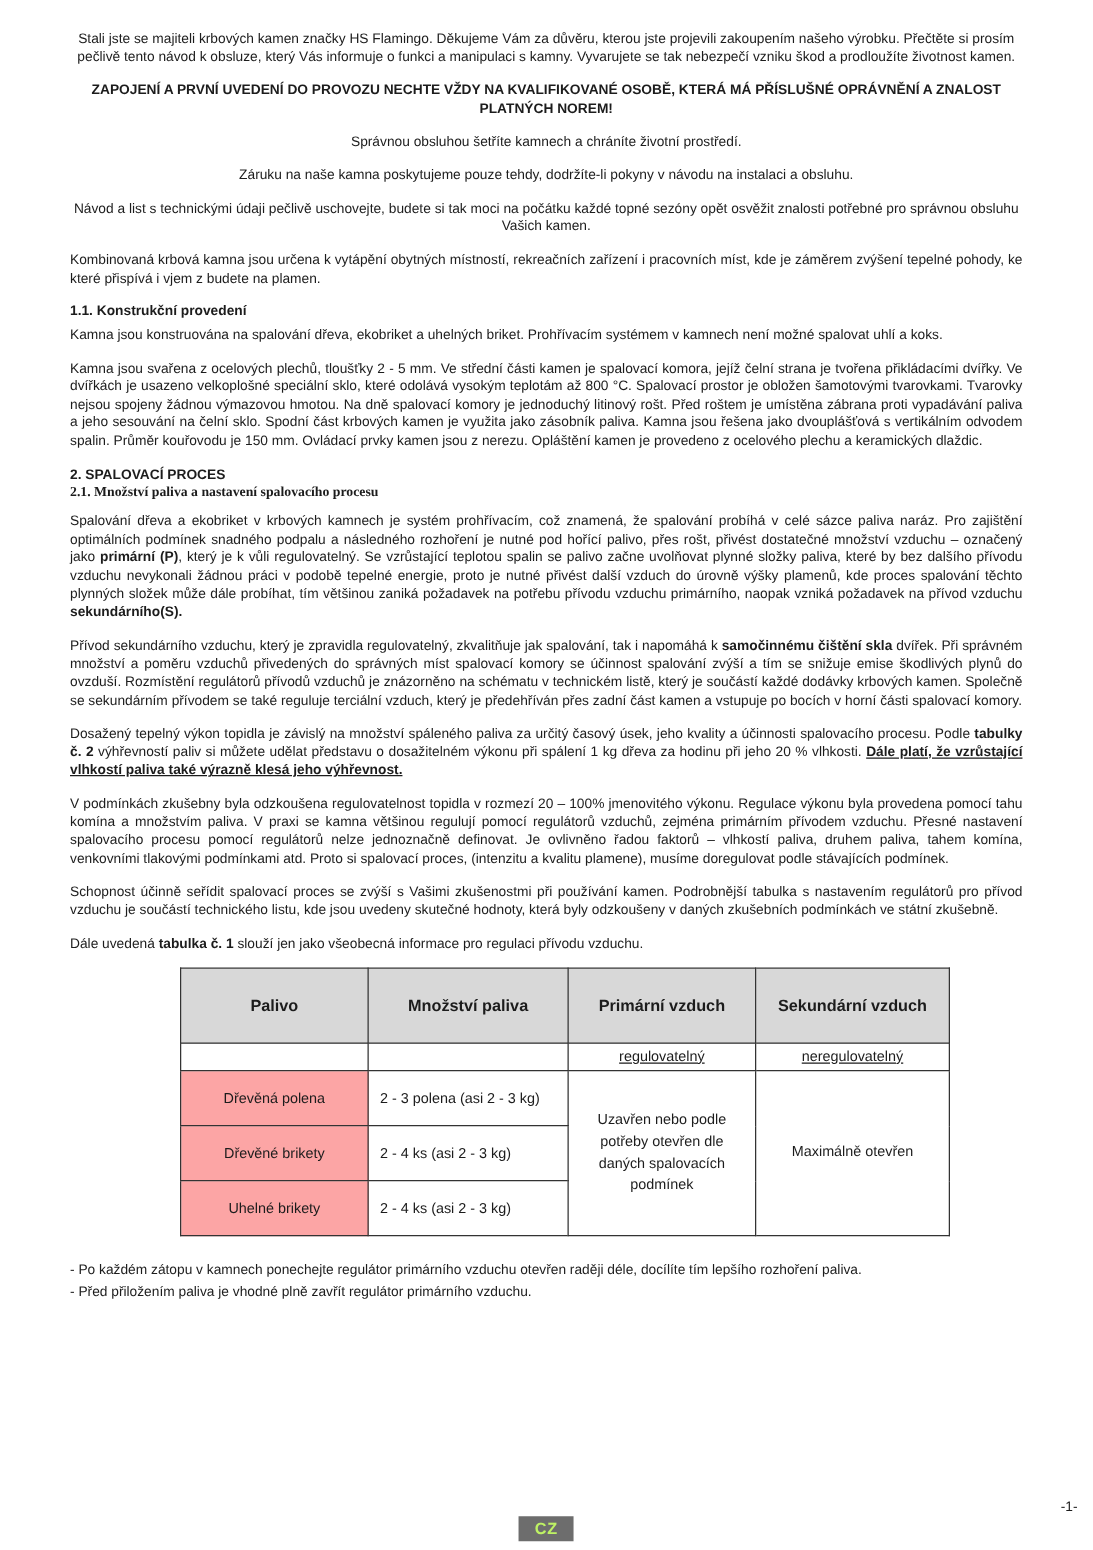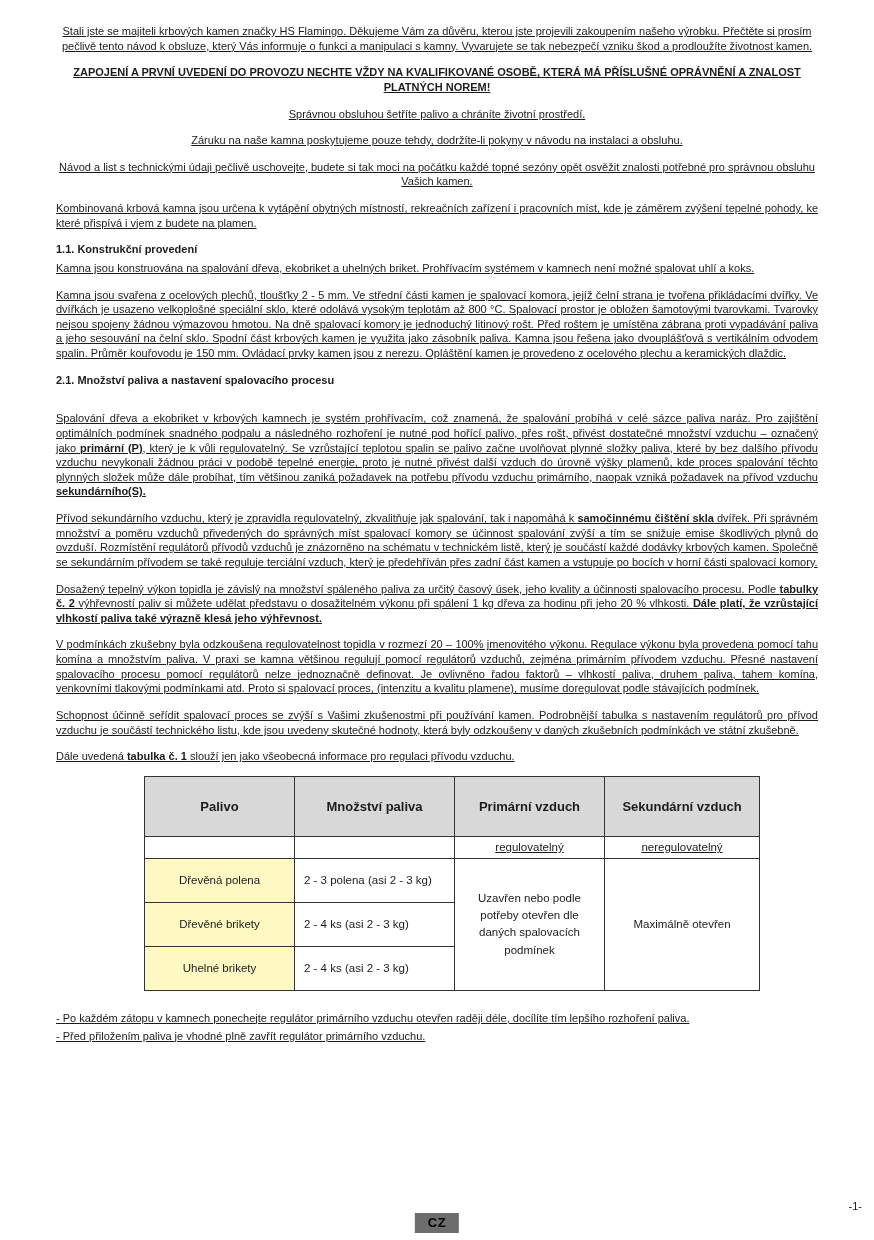--- a/index.html
+++ b/index.html
@@ -11,34 +11,34 @@
     color: #1c1c1c;
     position: relative;
     overflow: hidden;
   }
   .page {
     position: relative;
     width: 874px; height: 1240px;
     padding: 24px 56px 0 56px;
     overflow: hidden;
   }
-  p { font-size: 11px; line-height: 1.33; margin-bottom: 12px; text-decoration: underline; }
+  p { font-size: 11px; line-height: 1.33; margin-bottom: 12px; }
   .center { text-align: center; }
   .justify { text-align: justify; }
   .bold { font-weight: bold; }
   .ul { text-decoration: underline; }
   h2, h3 {
     font-size: 11px;
     font-weight: bold;
     line-height: 1.33;
   }
   .h-sec1 { margin-top: 32px; margin-bottom: 14px; }
   .h-sub1 { margin-top: 6px; margin-bottom: 4px; }
   .h-sec2 { margin-top: 8px; margin-bottom: 0; }
-  .h-sub2 { margin-top: 0; margin-bottom: 24px; }
+  .h-sub2 { margin-top: 0; margin-bottom: 8px; font-family: Liberation Serif, serif; }
   .note-p { margin-top: 2px; }
 
   table.fuel-table {
     border-collapse: collapse;
     margin: 8px 0 20px 88px;
     table-layout: fixed;
   }
   table.fuel-table col.c1 { width: 150px; }
   table.fuel-table col.c2 { width: 160px; }
   table.fuel-table col.c3 { width: 150px; }
@@ -51,63 +51,64 @@
     padding: 3px 6px;
     margin-left: 17px;
   }
   table.fuel-table th {
     background: #d8d8d8;
     font-size: 13px;
     font-weight: bold;
     height: 60px;
   }
   table.fuel-table tr.mode-row td { height: 22px; text-decoration: underline; }
-  table.fuel-table td.fuel-cell { background: #fef9c3; height: 44px; }
+  table.fuel-table td.fuel-cell { background: #fca5a5; height: 44px; }
   table.fuel-table td.amount-cell { text-align: left; padding-left: 9px; }
   table.fuel-table td.note-cell { line-height: 1.5; }
 
   .tips { margin-top: 18px; }
   .tips-title { font-size: 11px; font-weight: bold; line-height: 1.4; margin-bottom: 2px; }
   .tips p { margin-bottom: 2px; line-height: 1.45; }
 
   .footer-lang {
     position: absolute;
     left: 50%; bottom: 7px;
     transform: translateX(-50%);
     background: #6d6d6d;
-    color: #000000;
+    color: #bef264;
     font-weight: bold;
     font-size: 13px;
     padding: 2px 13px 3px 13px;
     letter-spacing: 0.5px;
   }
   .footer-page-number {
     position: absolute;
     right: 12px; bottom: 28px;
     font-size: 11px;
     color: #1c1c1c;
   }
 </style>
 </head>
 <body>
 
 <div class="page">
 
   <p class="center">Stali jste se majiteli krbových kamen značky HS Flamingo. Děkujeme Vám za důvěru, kterou jste projevili zakoupením našeho výrobku. Přečtěte si prosím pečlivě tento návod k obsluze, který Vás informuje o funkci a manipulaci s kamny. Vyvarujete se tak nebezpečí vzniku škod a prodloužíte životnost kamen.</p>
   <p class="center bold">ZAPOJENÍ A PRVNÍ UVEDENÍ DO PROVOZU NECHTE VŽDY NA KVALIFIKOVANÉ OSOBĚ, KTERÁ MÁ PŘÍSLUŠNÉ OPRÁVNĚNÍ A ZNALOST PLATNÝCH NOREM!</p>
-  <p class="center">Správnou obsluhou šetříte palivo a chráníte životní prostředí.</p>
+  <p class="center">Správnou obsluhou šetříte kamnech a chráníte životní prostředí.</p>
   <p class="center">Záruku na naše kamna poskytujeme pouze tehdy, dodržíte-li pokyny v návodu na instalaci a obsluhu.</p>
   <p class="center">Návod a list s technickými údaji pečlivě uschovejte, budete si tak moci na počátku každé topné sezóny opět osvěžit znalosti potřebné pro správnou obsluhu Vašich kamen.</p>
 
   <p class="justify">Kombinovaná krbová kamna jsou určena k vytápění obytných místností, rekreačních zařízení i pracovních míst, kde je záměrem zvýšení tepelné pohody, ke které přispívá i vjem z budete na plamen.</p>
 
   <h3 class="h-sub1">1.1. Konstrukční provedení</h3>
   <p class="justify">Kamna jsou konstruována na spalování dřeva, ekobriket a uhelných briket. Prohřívacím systémem v kamnech není možné spalovat uhlí a koks.</p>
   <p class="justify">Kamna jsou svařena z ocelových plechů, tloušťky 2 - 5 mm. Ve střední části kamen je spalovací komora, jejíž čelní strana je tvořena přikládacími dvířky. Ve dvířkách je usazeno velkoplošné speciální sklo, které odolává vysokým teplotám až 800 °C. Spalovací prostor je obložen šamotovými tvarovkami. Tvarovky nejsou spojeny žádnou výmazovou hmotou. Na dně spalovací komory je jednoduchý litinový rošt. Před roštem je umístěna zábrana proti vypadávání paliva a jeho sesouvání na čelní sklo. Spodní část krbových kamen je využita jako zásobník paliva. Kamna jsou řešena jako dvouplášťová s vertikálním odvodem spalin. Průměr kouřovodu je 150 mm. Ovládací prvky kamen jsou z nerezu. Opláštění kamen je provedeno z ocelového plechu a keramických dlaždic.</p>
 
+  <h2 class="h-sec2">2. SPALOVACÍ PROCES</h2>
   <h3 class="h-sub2">2.1. Množství paliva a nastavení spalovacího procesu</h3>
 
   <p class="justify"><span>Spalování dřeva a ekobriket v krbových kamnech je systém prohřívacím, což znamená, že spalování probíhá v celé sázce paliva naráz. Pro zajištění optimálních podmínek snadného podpalu a následného rozhoření je nutné pod hořící palivo, přes rošt, přivést dostatečné množství vzduchu – označený jako </span><b>primární (P)</b><span>, který je k vůli regulovatelný. Se vzrůstající teplotou spalin se palivo začne uvolňovat plynné složky paliva, které by bez dalšího přívodu vzduchu nevykonali žádnou práci v podobě tepelné energie, proto je nutné přivést další vzduch do úrovně výšky plamenů, kde proces spalování těchto plynných složek může dále probíhat, tím většinou zaniká požadavek na potřebu přívodu vzduchu primárního, naopak vzniká požadavek na přívod vzduchu </span><b>sekundárního(S).</b></p>
 
   <p class="justify"><span>Přívod sekundárního vzduchu, který je zpravidla regulovatelný, zkvalitňuje jak spalování, tak i napomáhá k </span><b>samočinnému čištění skla</b><span> dvířek. Při správném množství a poměru vzduchů přivedených do správných míst spalovací komory se účinnost spalování zvýší a tím se snižuje emise škodlivých plynů do ovzduší. Rozmístění regulátorů přívodů vzduchů je znázorněno na schématu v technickém listě, který je součástí každé dodávky krbových kamen. Společně se sekundárním přívodem se také reguluje terciální vzduch, který je předehříván přes zadní část kamen a vstupuje po bocích v horní části spalovací komory.</span></p>
 
   <p class="justify"><span>Dosažený tepelný výkon topidla je závislý na množství spáleného paliva za určitý časový úsek, jeho kvality a účinnosti spalovacího procesu. Podle </span><b>tabulky č. 2</b><span> výhřevností paliv si můžete udělat představu o dosažitelném výkonu při spálení 1 kg dřeva za hodinu při jeho 20 % vlhkosti. </span><b class="ul">Dále platí, že vzrůstající vlhkostí paliva také výrazně klesá jeho výhřevnost.</b></p>
 
   <p class="justify">V podmínkách zkušebny byla odzkoušena regulovatelnost topidla v rozmezí 20 – 100% jmenovitého výkonu. Regulace výkonu byla provedena pomocí tahu komína a množstvím paliva. V praxi se kamna většinou regulují pomocí regulátorů vzduchů, zejména primárním přívodem vzduchu. Přesné nastavení spalovacího procesu pomocí regulátorů nelze jednoznačně definovat. Je ovlivněno řadou faktorů – vlhkostí paliva, druhem paliva, tahem komína, venkovními tlakovými podmínkami atd. Proto si spalovací proces, (intenzitu a kvalitu plamene), musíme doregulovat podle stávajících podmínek.</p>
   <p class="justify">Schopnost účinně seřídit spalovací proces se zvýší s Vašimi zkušenostmi při používání kamen. Podrobnější tabulka s nastavením regulátorů pro přívod vzduchu je součástí technického listu, kde jsou uvedeny skutečné hodnoty, která byly odzkoušeny v daných zkušebních podmínkách ve státní zkušebně.</p>

